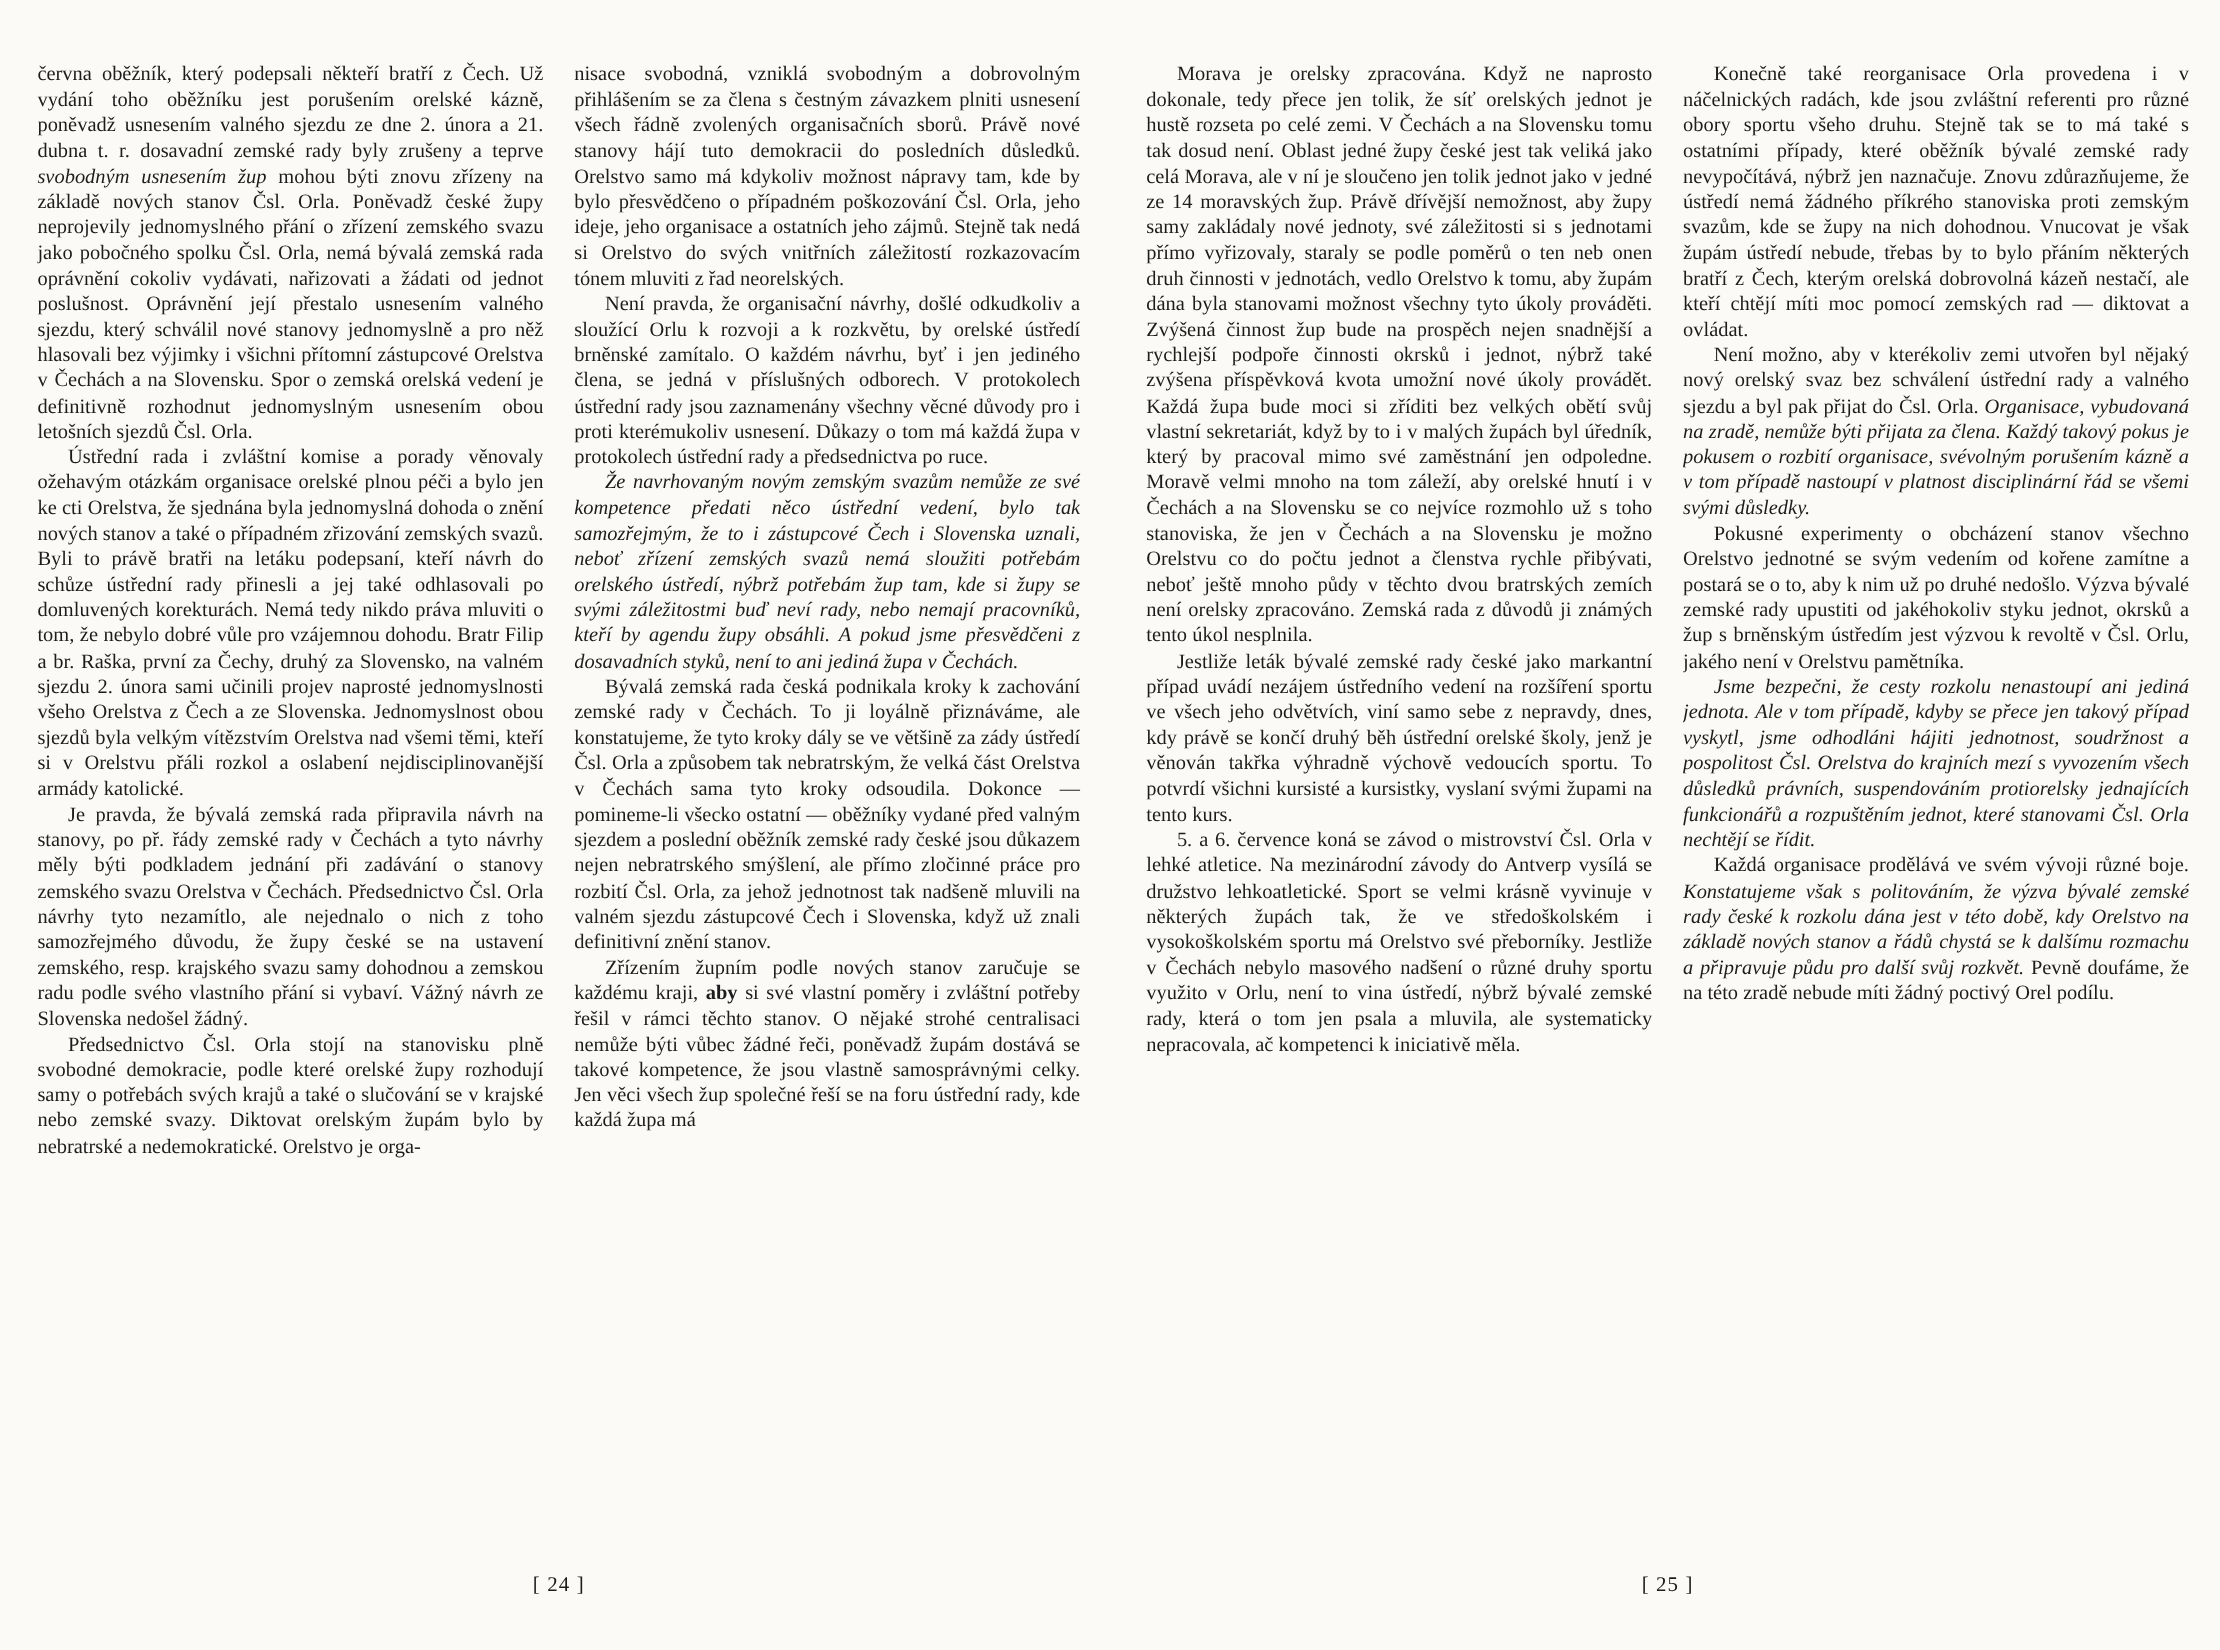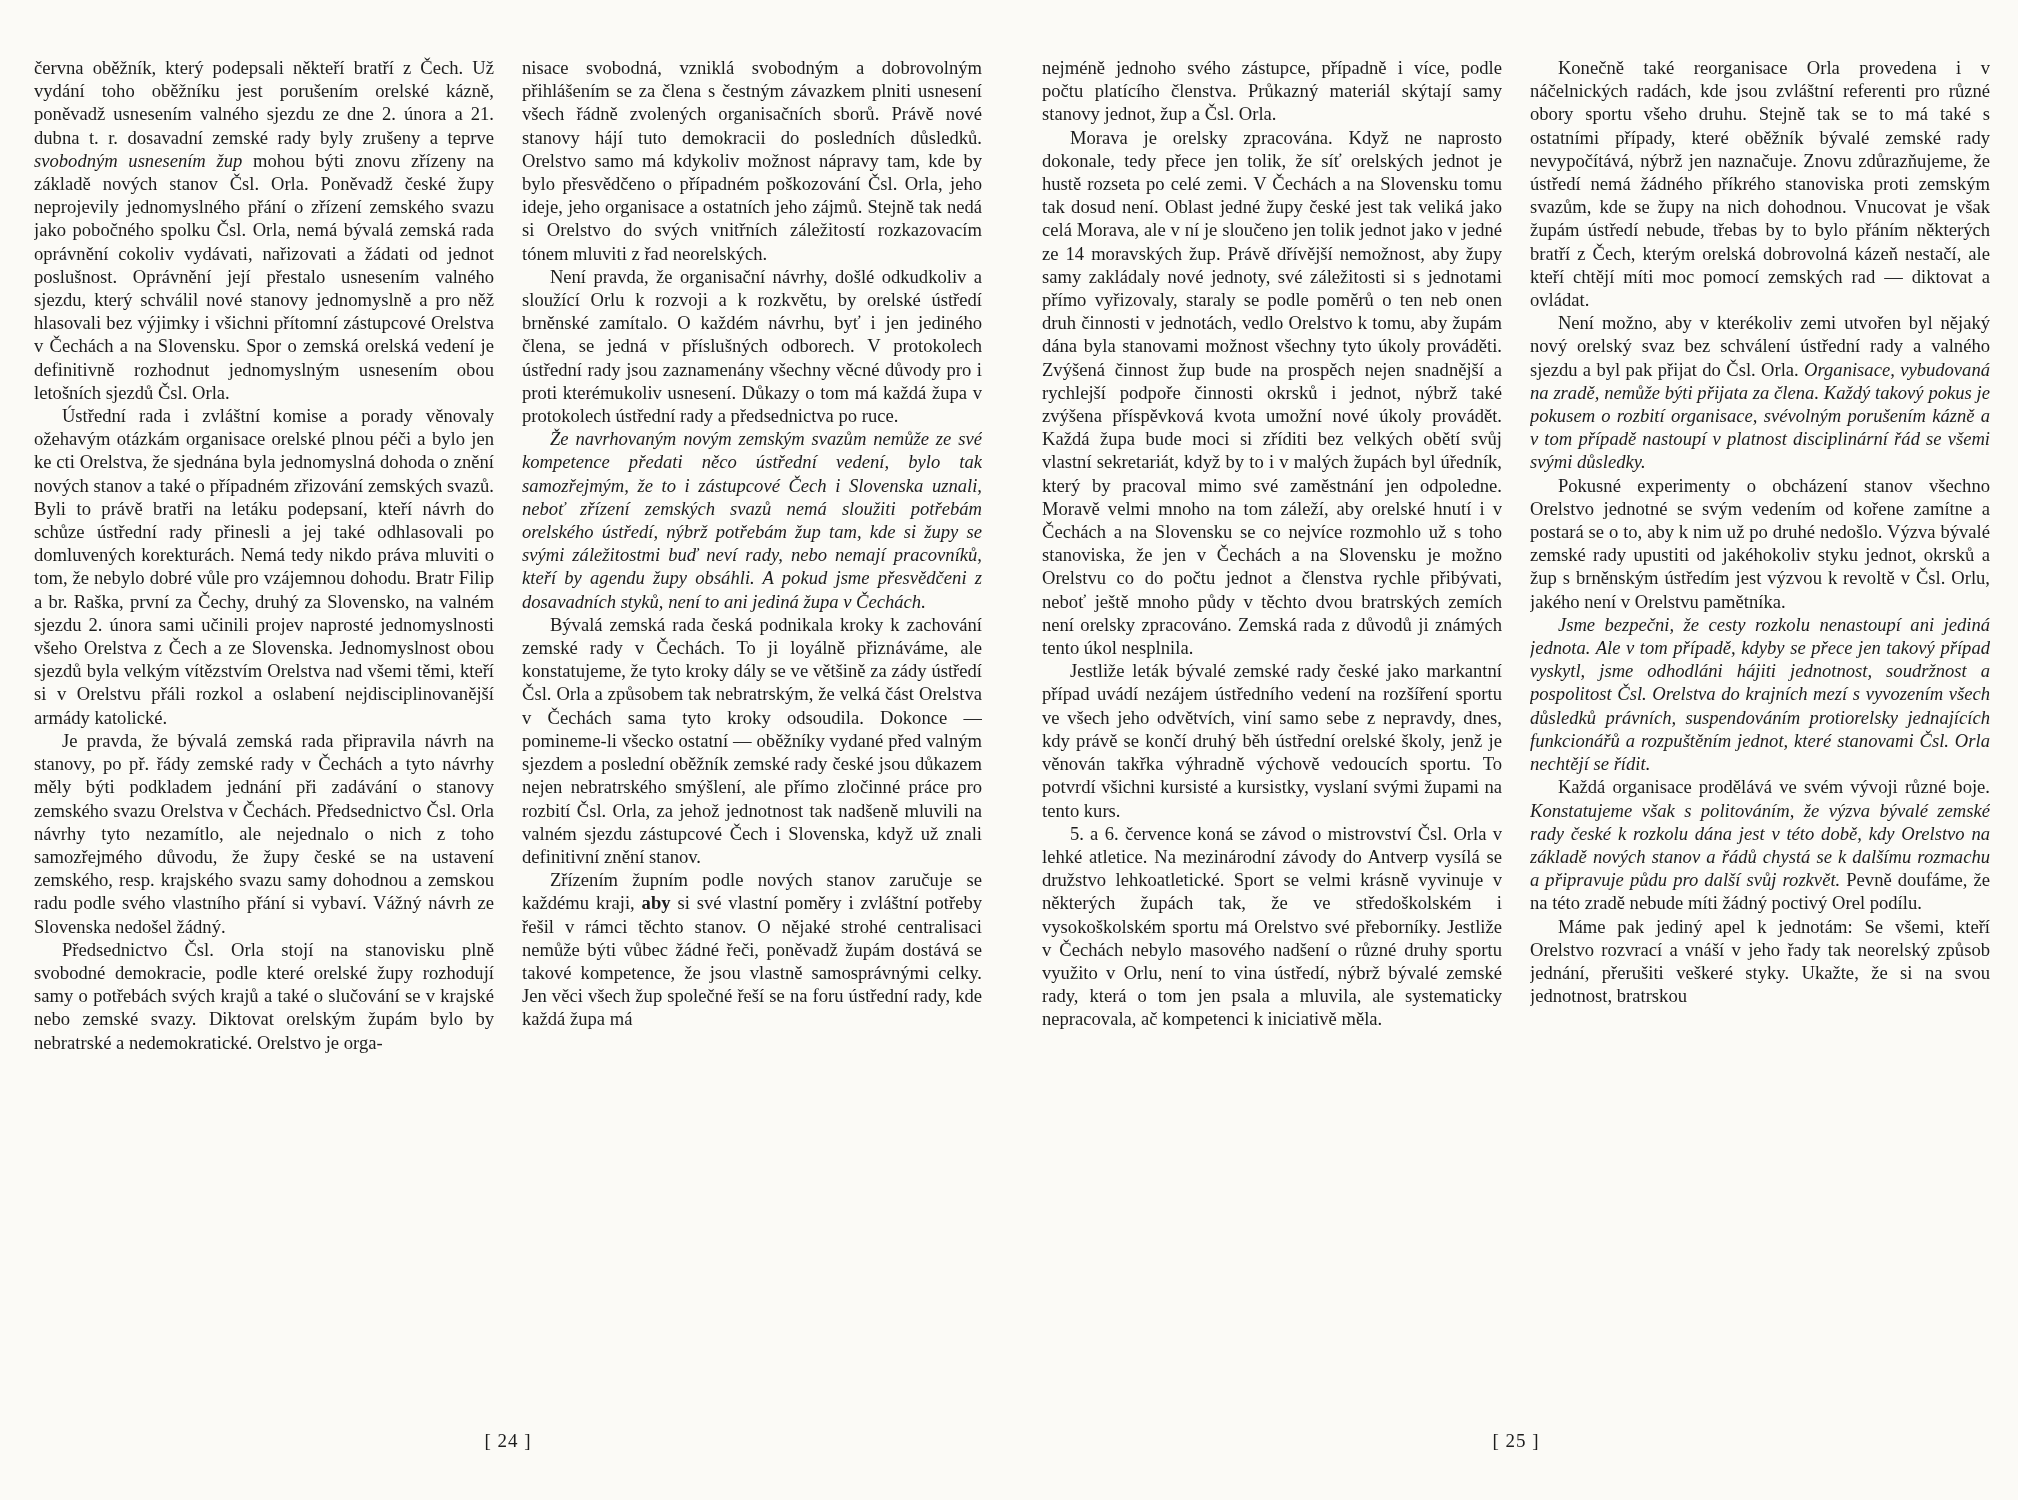--- a/index.html
+++ b/index.html
@@ -58,30 +58,28 @@
           <p class="para"><span>Bývalá zemská rada česká podnikala kroky k zachování zemské rady v Čechách. To ji loyálně přiznáváme, ale konstatujeme, že tyto kroky dály se ve většině za zády ústředí Čsl. Orla a způsobem tak nebratrským, že velká část Orelstva v Čechách sama tyto kroky odsoudila. Dokonce — pomineme-li všecko ostatní — oběžníky vydané před valným sjezdem a poslední oběžník zemské rady české jsou důkazem nejen nebratrského smýšlení, ale přímo zločinné práce pro rozbití Čsl. Orla, za jehož jednotnost tak nadšeně mluvili na valném sjezdu zástupcové Čech i Slovenska, když už znali definitivní znění stanov.</span></p>
           <p class="para"><span>Zřízením župním podle nových stanov zaručuje se každému kraji, </span><span class="bd">aby</span><span> si své vlastní poměry i zvláštní potřeby řešil v rámci těchto stanov. O nějaké strohé centralisaci nemůže býti vůbec žádné řeči, poněvadž župám dostává se takové kompetence, že jsou vlastně samosprávnými celky. Jen věci všech žup společné řeší se na foru ústřední rady, kde každá župa má</span></p>
         </div>
     </div>
     <div class="page-number">[ 24 ]</div>
   </div>
 
   <div class="page">
     <div class="columns">
       <div class="column">
-          <p class="para cont"><span>nejméně jednoho svého zástupce, případně i více, podle počtu platícího členstva. Průkazný materiál skýtají samy stanovy jednot, žup a Čsl. Orla.</span></p>
           <p class="para"><span>Morava je orelsky zpracována. Když ne naprosto dokonale, tedy přece jen tolik, že síť orelských jednot je hustě rozseta po celé zemi. V Čechách a na Slovensku tomu tak dosud není. Oblast jedné župy české jest tak veliká jako celá Morava, ale v ní je sloučeno jen tolik jednot jako v jedné ze 14 moravských žup. Právě dřívější nemožnost, aby župy samy zakládaly nové jednoty, své záležitosti si s jednotami přímo vyřizovaly, staraly se podle poměrů o ten neb onen druh činnosti v jednotách, vedlo Orelstvo k tomu, aby župám dána byla stanovami možnost všechny tyto úkoly prováděti. Zvýšená činnost žup bude na prospěch nejen snadnější a rychlejší podpoře činnosti okrsků i jednot, nýbrž také zvýšena příspěvková kvota umožní nové úkoly provádět. Každá župa bude moci si zříditi bez velkých obětí svůj vlastní sekretariát, když by to i v malých župách byl úředník, který by pracoval mimo své zaměstnání jen odpoledne. Moravě velmi mnoho na tom záleží, aby orelské hnutí i v Čechách a na Slovensku se co nejvíce rozmohlo už s toho stanoviska, že jen v Čechách a na Slovensku je možno Orelstvu co do počtu jednot a členstva rychle přibývati, neboť ještě mnoho půdy v těchto dvou bratrských zemích není orelsky zpracováno. Zemská rada z důvodů ji známých tento úkol nesplnila.</span></p>
           <p class="para"><span>Jestliže leták bývalé zemské rady české jako markantní případ uvádí nezájem ústředního vedení na rozšíření sportu ve všech jeho odvětvích, viní samo sebe z nepravdy, dnes, kdy právě se končí druhý běh ústřední orelské školy, jenž je věnován takřka výhradně výchově vedoucích sportu. To potvrdí všichni kursisté a kursistky, vyslaní svými župami na tento kurs.</span></p>
           <p class="para"><span>5. a 6. července koná se závod o mistrovství Čsl. Orla v lehké atletice. Na mezinárodní závody do Antverp vysílá se družstvo lehkoatletické. Sport se velmi krásně vyvinuje v některých župách tak, že ve středoškolském i vysokoškolském sportu má Orelstvo své přeborníky. Jestliže v Čechách nebylo masového nadšení o různé druhy sportu využito v Orlu, není to vina ústředí, nýbrž bývalé zemské rady, která o tom jen psala a mluvila, ale systematicky nepracovala, ač kompetenci k iniciativě měla.</span></p>
         </div>
       <div class="column">
           <p class="para"><span>Konečně také reorganisace Orla provedena i v náčelnických radách, kde jsou zvláštní referenti pro různé obory sportu všeho druhu. Stejně tak se to má také s ostatními případy, které oběžník bývalé zemské rady nevypočítává, nýbrž jen naznačuje. Znovu zdůrazňujeme, že ústředí nemá žádného příkrého stanoviska proti zemským svazům, kde se župy na nich dohodnou. Vnucovat je však župám ústředí nebude, třebas by to bylo přáním některých bratří z Čech, kterým orelská dobrovolná kázeň nestačí, ale kteří chtějí míti moc pomocí zemských rad — diktovat a ovládat.</span></p>
           <p class="para"><span>Není možno, aby v kterékoliv zemi utvořen byl nějaký nový orelský svaz bez schválení ústřední rady a valného sjezdu a byl pak přijat do Čsl. Orla. </span><span class="it">Organisace, vybudovaná na zradě, nemůže býti přijata za člena. Každý takový pokus je pokusem o rozbití organisace, svévolným porušením kázně a v tom případě nastoupí v platnost disciplinární řád se všemi svými důsledky.</span></p>
           <p class="para"><span>Pokusné experimenty o obcházení stanov všechno Orelstvo jednotné se svým vedením od kořene zamítne a postará se o to, aby k nim už po druhé nedošlo. Výzva bývalé zemské rady upustiti od jakéhokoliv styku jednot, okrsků a žup s brněnským ústředím jest výzvou k revoltě v Čsl. Orlu, jakého není v Orelstvu pamětníka.</span></p>
           <p class="para"><span class="it">Jsme bezpečni, že cesty rozkolu nenastoupí ani jediná jednota. Ale v tom případě, kdyby se přece jen takový případ vyskytl, jsme odhodláni hájiti jednotnost, soudržnost a pospolitost Čsl. Orelstva do krajních mezí s vyvozením všech důsledků právních, suspendováním protiorelsky jednajících funkcionářů a rozpuštěním jednot, které stanovami Čsl. Orla nechtějí se řídit.</span></p>
           <p class="para"><span>Každá organisace prodělává ve svém vývoji různé boje. </span><span class="it">Konstatujeme však s politováním, že výzva bývalé zemské rady české k rozkolu dána jest v této době, kdy Orelstvo na základě nových stanov a řádů chystá se k dalšímu rozmachu a připravuje půdu pro další svůj rozkvět.</span><span> Pevně doufáme, že na této zradě nebude míti žádný poctivý Orel podílu.</span></p>
-          <p class="para"><span>Máme pak jediný apel k jednotám: Se všemi, kteří Orelstvo rozvrací a vnáší v jeho řady tak neorelský způsob jednání, přerušiti veškeré styky. Ukažte, že si na svou jednotnost, bratrskou</span></p>
         </div>
     </div>
     <div class="page-number">[ 25 ]</div>
   </div>
 
 </div>
 
 </body></html>

